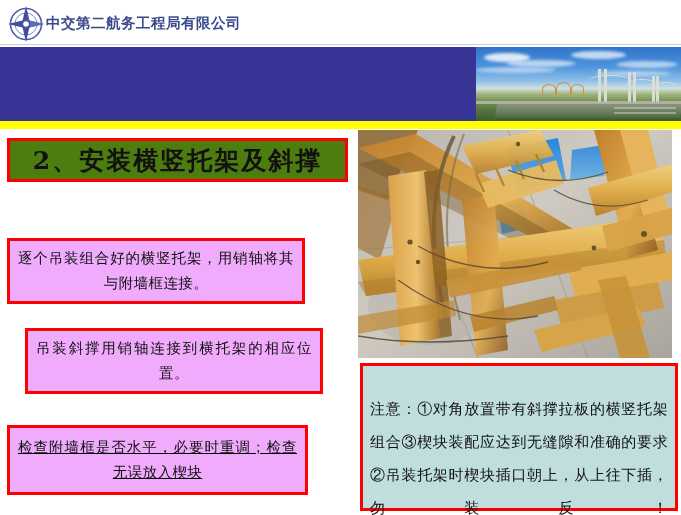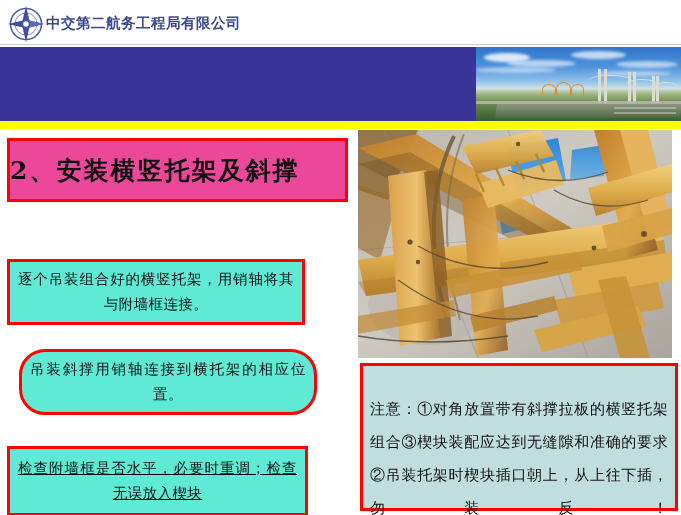--- a/index.html
+++ b/index.html
@@ -153,59 +153,58 @@
     position: absolute;
     left: 0; top: 121px;
     width: 681px; height: 8px;
     background: #ffff00;
   }
 
   
   .title-box {
     position: absolute;
     left: 7px; top: 138px;
-    width: 341px; height: 64px;
-    background: #ec4899;
+    width: 341px; height: 44px;
+    background: #4d7c0f;
     border: 3px solid #ff0000;
     display: flex;
     align-items: center;
-    justify-content: flex-start;
+    justify-content: center;
   }
   .title-text {
     font-size: 25px;
     font-weight: bold;
     color: #111111;
     letter-spacing: 2px;
     font-family: "DejaVu Serif", "Liberation Serif", serif;
     white-space: nowrap;
   }
 
   
   .tbox {
     position: absolute;
-    background: #5eead4;
+    background: #f0abfc;
     border: 3px solid #ff0000;
     padding: 6px 8px;
     display: flex;
     flex-direction: column;
     justify-content: center;
-    margin-top: 21px;
   }
   .tbox p {
     font-size: 14.5px;
     line-height: 25px;
     color: #111111;
     font-family: "DejaVu Serif", "Liberation Serif", serif;
     text-align: justify;
     text-align-last: center;
     letter-spacing: 0.4px;
   }
 
   #tbox-1 { left: 7px;  top: 238px; width: 298px; height: 66px; }
-  #tbox-2 { left: 19px;  top: 328px; width: 298px; height: 66px; border-radius: 26px; }
+  #tbox-2 { left: 25px;  top: 328px; width: 298px; height: 66px; }
   #tbox-3 { left: 7px;  top: 425px; width: 301px; height: 70px; text-decoration: underline; }
 
   
   .photo-frame {
     position: absolute;
     left: 358px; top: 130px;
     width: 314px; height: 228px;
     overflow: hidden;
     background: #cdc8be;
   }

